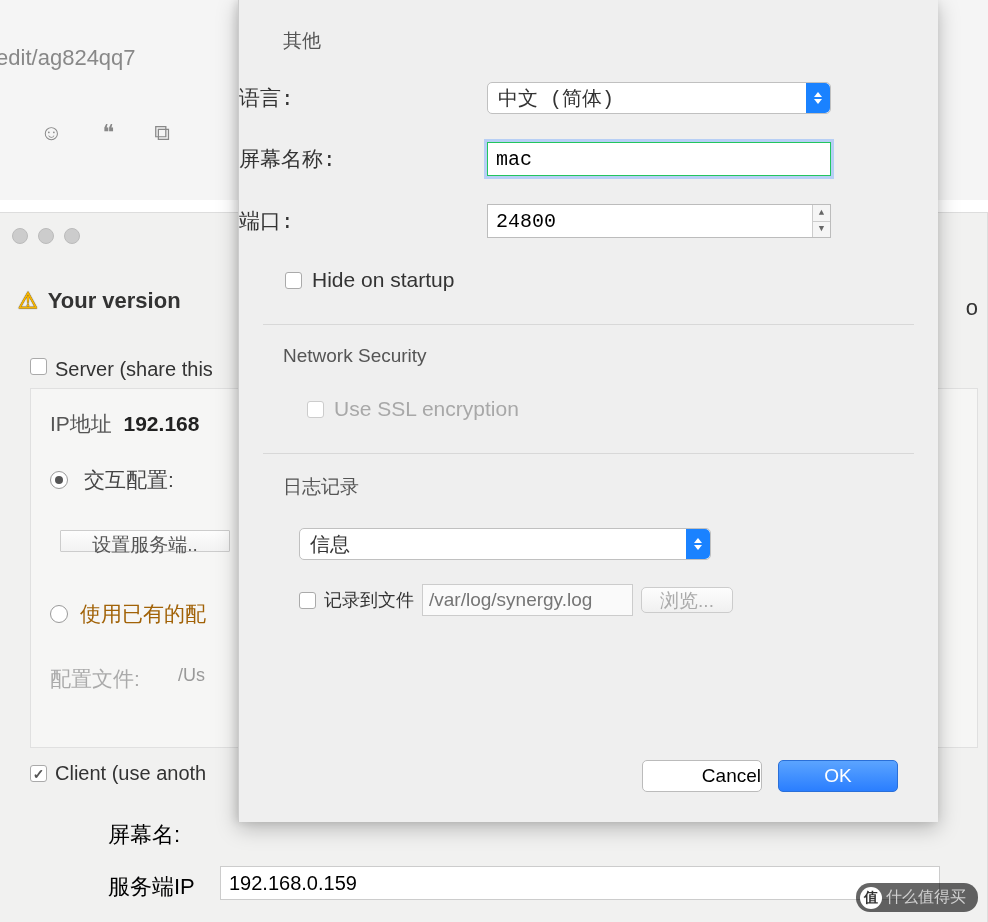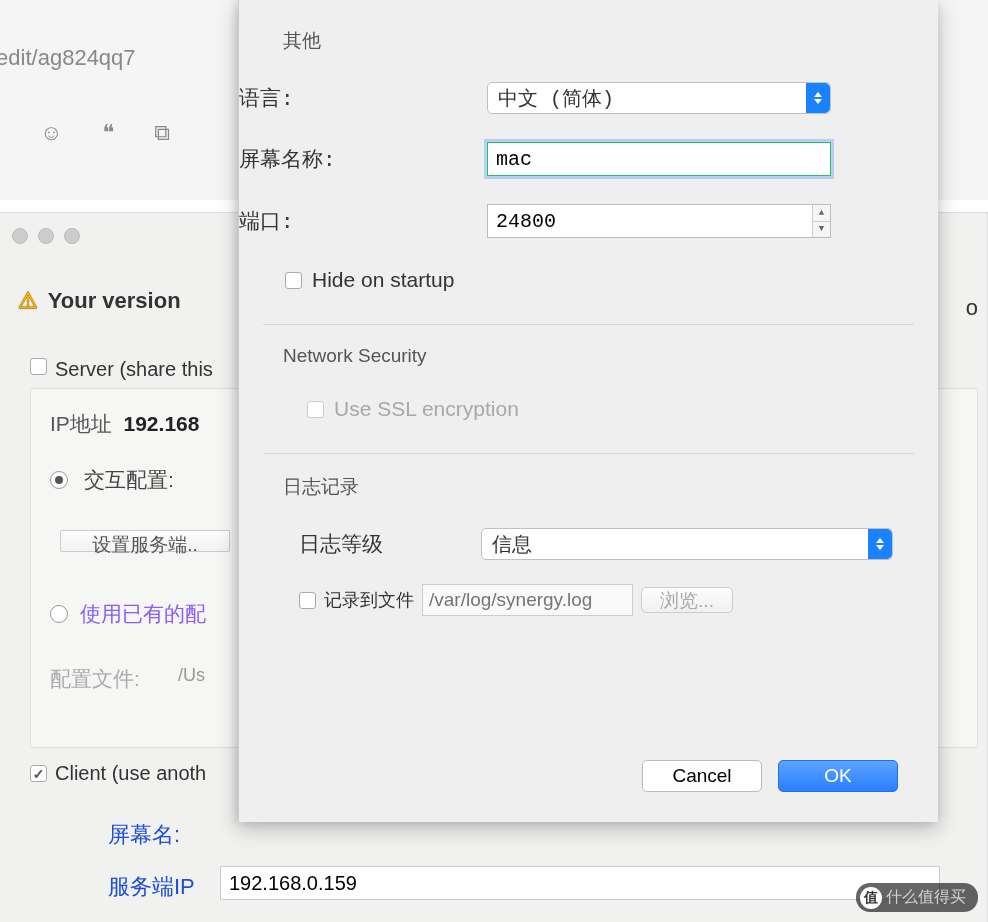--- a/index.html
+++ b/index.html
@@ -115,21 +115,21 @@
 .radio-row {
   position: absolute;
   left: 50px;
   display: flex;
   align-items: center;
   gap: 10px;
   color: #444;
   font-size: 21px;
 }
 .radio-row.r1 { top: 466px; gap: 16px; }
-.radio-row.r2 { top: 600px; color: #8b5cf6; gap: 12px; }
+.radio-row.r2 { top: 600px; color: #a16207; gap: 12px; }
 .radio {
   width: 18px; height: 18px;
   border-radius: 50%;
   border: 1px solid #999;
   background: #fff;
   display: inline-flex;
   align-items: center;
   justify-content: center;
 }
 .radio.sel::after {
@@ -183,21 +183,21 @@
   align-items: center;
   justify-content: center;
   font-size: 14px;
   color: #555;
 }
 .chk.ck::after { content:"✓"; font-weight: bold; }
 .bottom-label {
   position: absolute;
   left: 108px;
   font-size: 22px;
-  color: #1d4ed8;
+  color: #000000;
 }
 .bl1 { top: 820px; }
 .bl2 { top: 872px; }
 .ip-input {
   position: absolute;
   top: 866px;
   left: 220px;
   width: 720px;
   height: 34px;
   border: 1px solid #ccc;
@@ -372,21 +372,21 @@
   gap: 16px;
 }
 .dbtn {
   width: 120px;
   height: 32px;
   border-radius: 5px;
   font-size: 19px;
   font-family: inherit;
   border: 1px solid #bbb;
 }
-.dbtn.cancel { background: #fff; }
+.dbtn.cancel { background: #fff; text-align: right; }
 .dbtn.ok {
   background: linear-gradient(#5ba4ff,#2a7eff);
   border: 1px solid #2a6fd8;
   color: #fff;
 }
 .watermark {
   position: absolute;
   bottom: 10px;
   right: 10px;
   background: rgba(0,0,0,0.6);
@@ -505,21 +505,20 @@
 
   <div class="chk-row indent disabled">
     <span class="chk" style="border-color:#ccc"></span>
     <span>Use SSL encryption</span>
   </div>
 
   <div class="hr"></div>
   <div class="section-title" style="margin-top:20px">日志记录</div>
 
   <div class="log-row">
-    <div class="lbl">日志等级</div>
     <div class="select wide">
       <span>信息</span>
       <span class="select-arrow"></span>
     </div>
   </div>
 
   <div class="file-row">
     <span class="chk"></span>
     <span>记录到文件</span>
     <input class="file-input" disabled="" placeholder="/var/log/synergy.log" style="">

